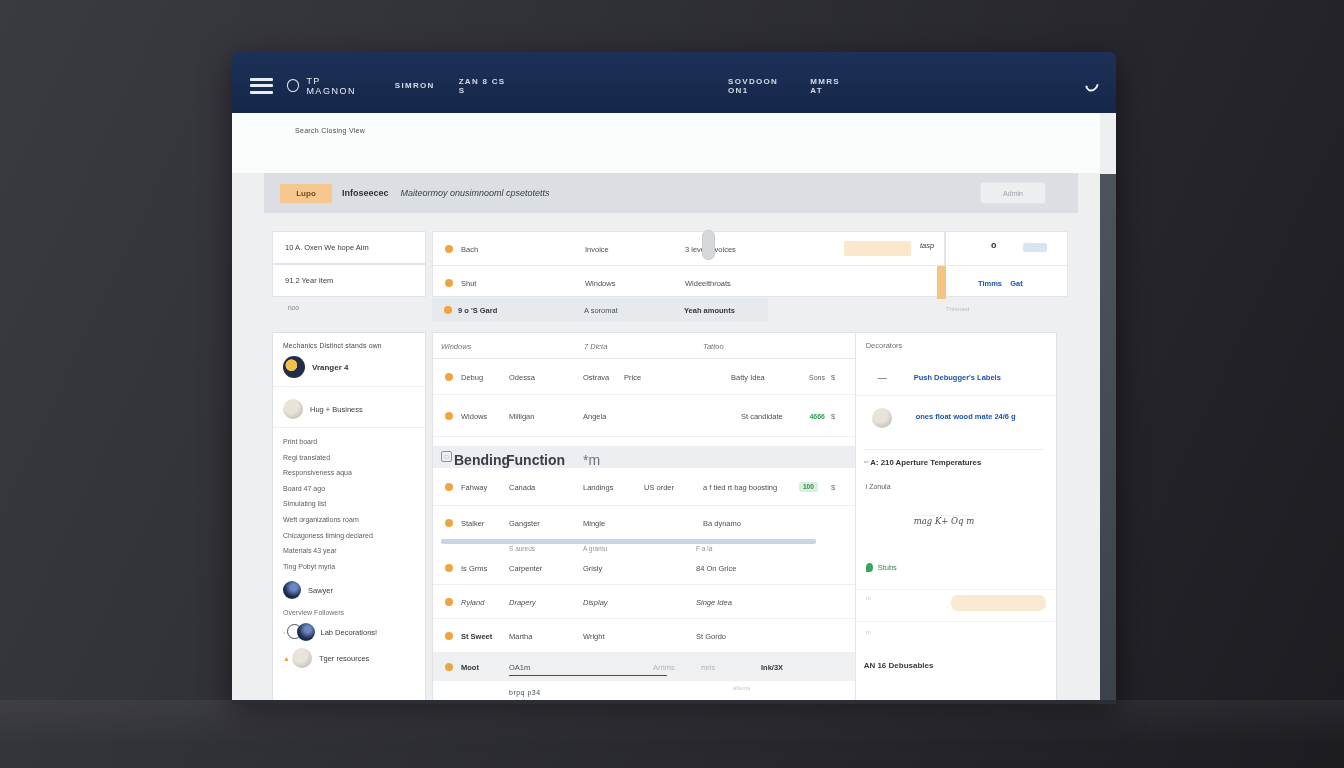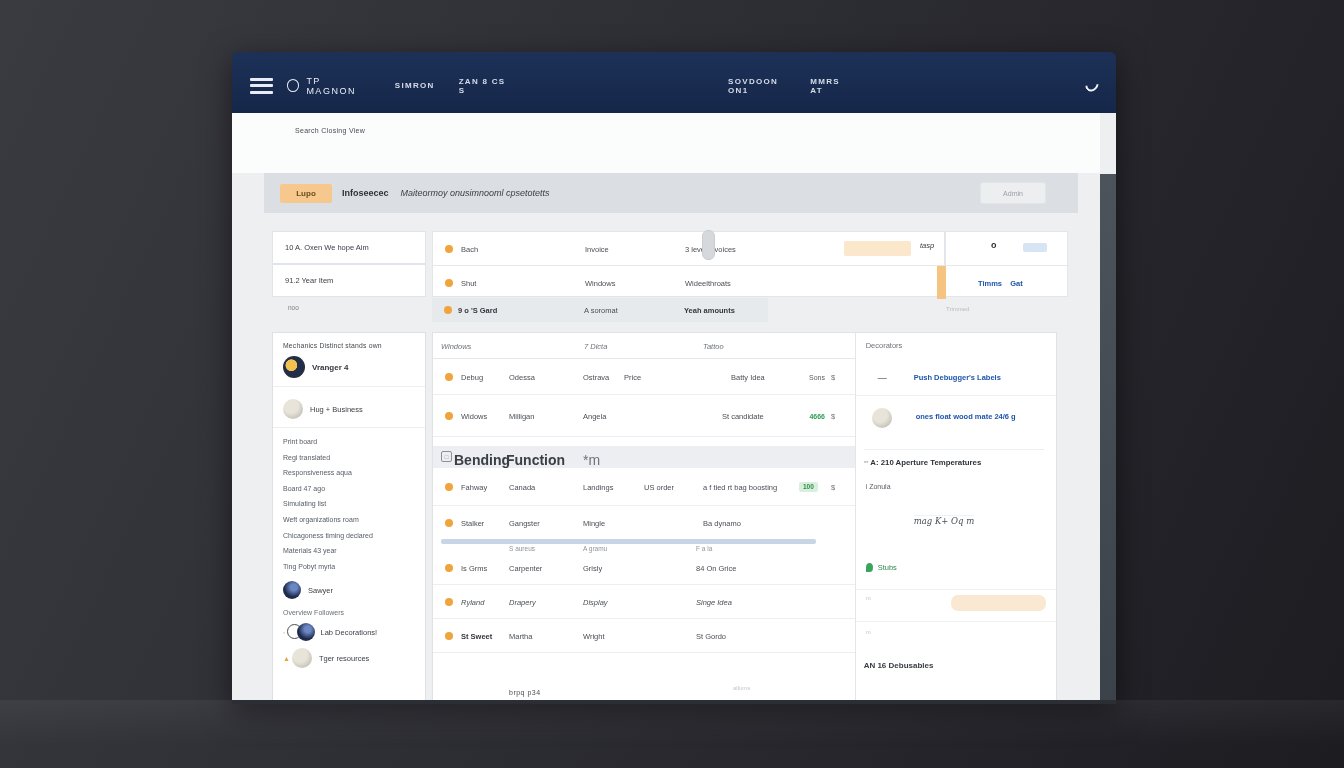--- a/index.html
+++ b/index.html
@@ -276,21 +276,21 @@
             <span class="cell" style="left:298px">Batty Idea</span>
             <span class="amount">Sons</span>
             <span class="dollar">$</span>
           </div>
 
           <div class="trow" style="top:62px; height:42px;">
             <span class="dot"></span>
             <span class="cell" style="left:28px">Widows</span>
             <span class="cell" style="left:76px">Milligan</span>
             <span class="cell" style="left:150px">Angela</span>
-            <span class="cell" style="left:289px">St candidate</span>
+            <span class="cell" style="left:308px">St candidate</span>
             <span class="amount amt-green">4666</span>
             <span class="dollar">$</span>
           </div>
 
           <div class="sectrow" style="top:113px">
             <span class="sect-ic">□</span>
             <span class="sect-t" style="left:21px">Bending</span>
             <span class="sect-t" style="left:73px">Function</span>
             <span class="sect-t" style="left:150px; font-weight:normal; color:#6d737a;">*m</span>
           </div>
@@ -336,20 +336,29 @@
           </div>
 
           <div class="trow" style="top:286px; height:34px;">
             <span class="dot"></span>
             <span class="cell b" style="left:28px">St Sweet</span>
             <span class="cell" style="left:76px">Martha</span>
             <span class="cell" style="left:150px">Wright</span>
             <span class="cell" style="left:263px">St Gordo</span>
           </div>
 
+          <div class="trow" style="top:320px; height:28px; background:#eef0f2; border-bottom:none;">
+            <span class="dot"></span>
+            <span class="cell b" style="left:28px">Moot</span>
+            <span class="cell" style="left:76px">OA1m</span>
+            <span class="cell faint" style="left:220px">Arrims</span>
+            <span class="cell faint" style="left:268px">mris</span>
+            <span class="cell b" style="left:328px">Ink/3X</span>
+            <span class="underline-el"></span>
+          </div>
 
           <span class="footnote">brpq p34</span>
           <span class="footfaint">allums</span>
         </div>
 
         <div class="rightpanel">
           <span class="rp-head">Decorators</span>
           <div class="rp-row1">
             <span class="rp-dash">—</span>
             <span class="rp-link1 blue-link">Push Debugger's Labels</span>

